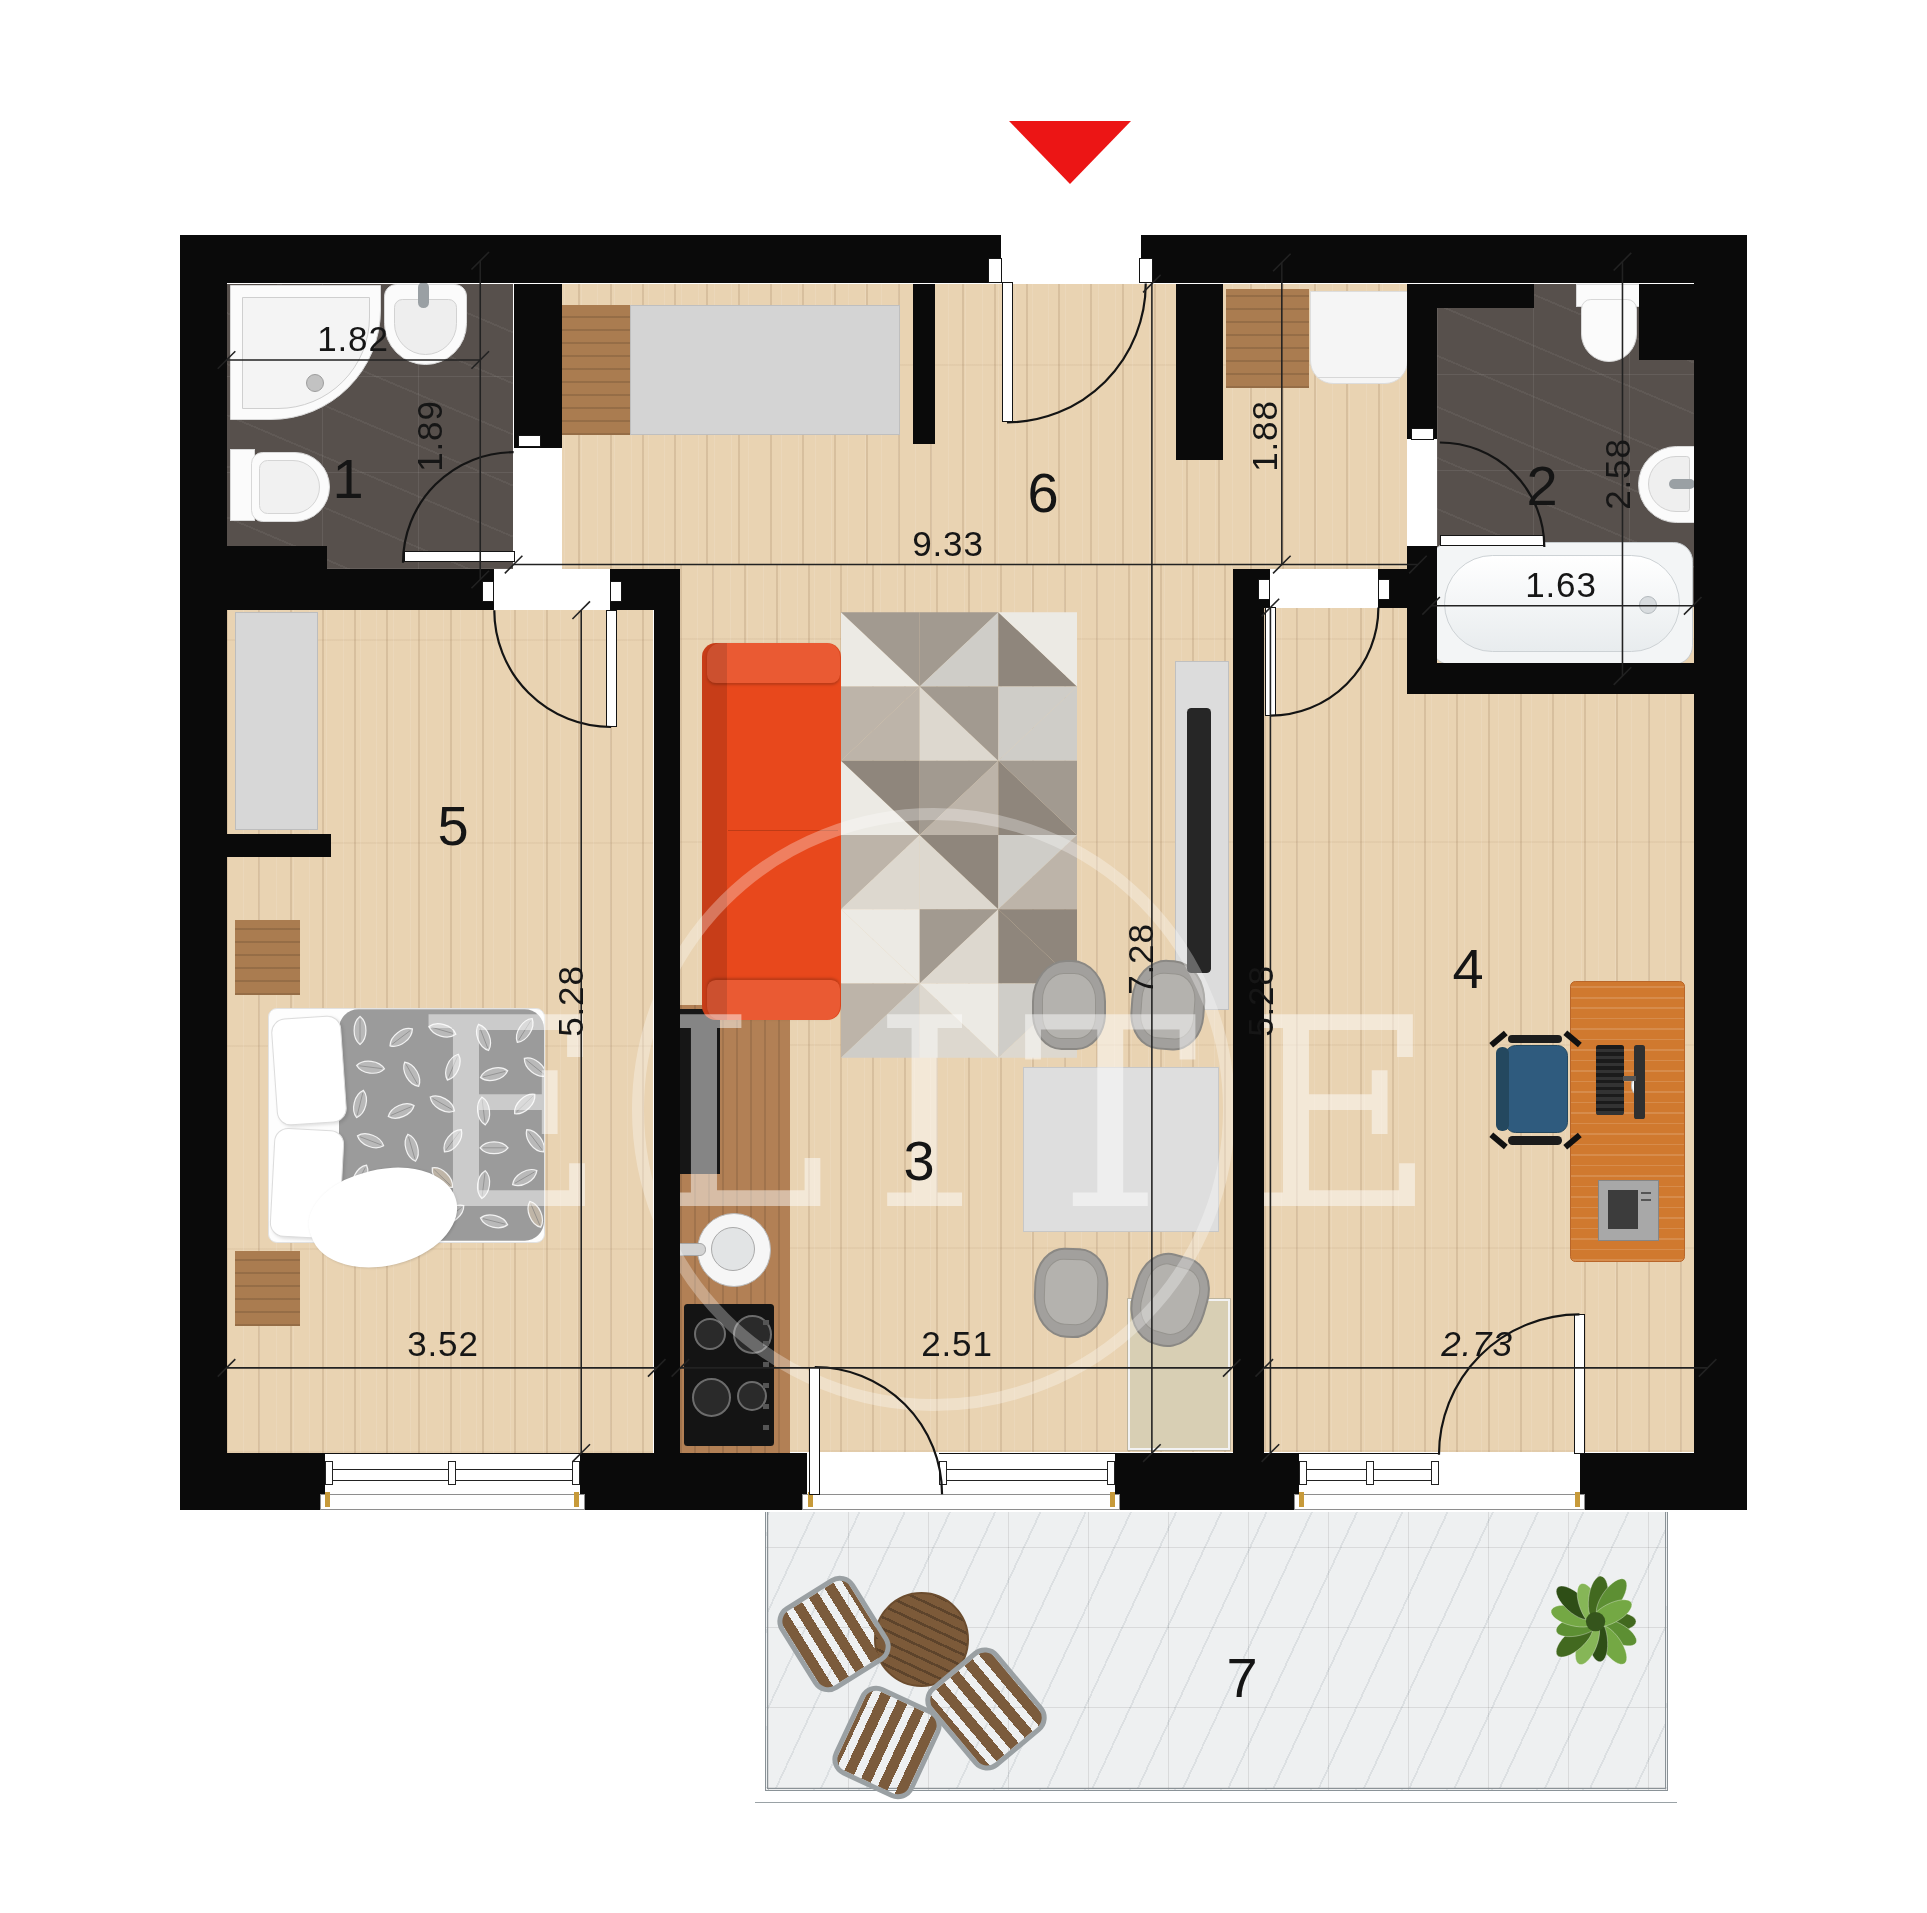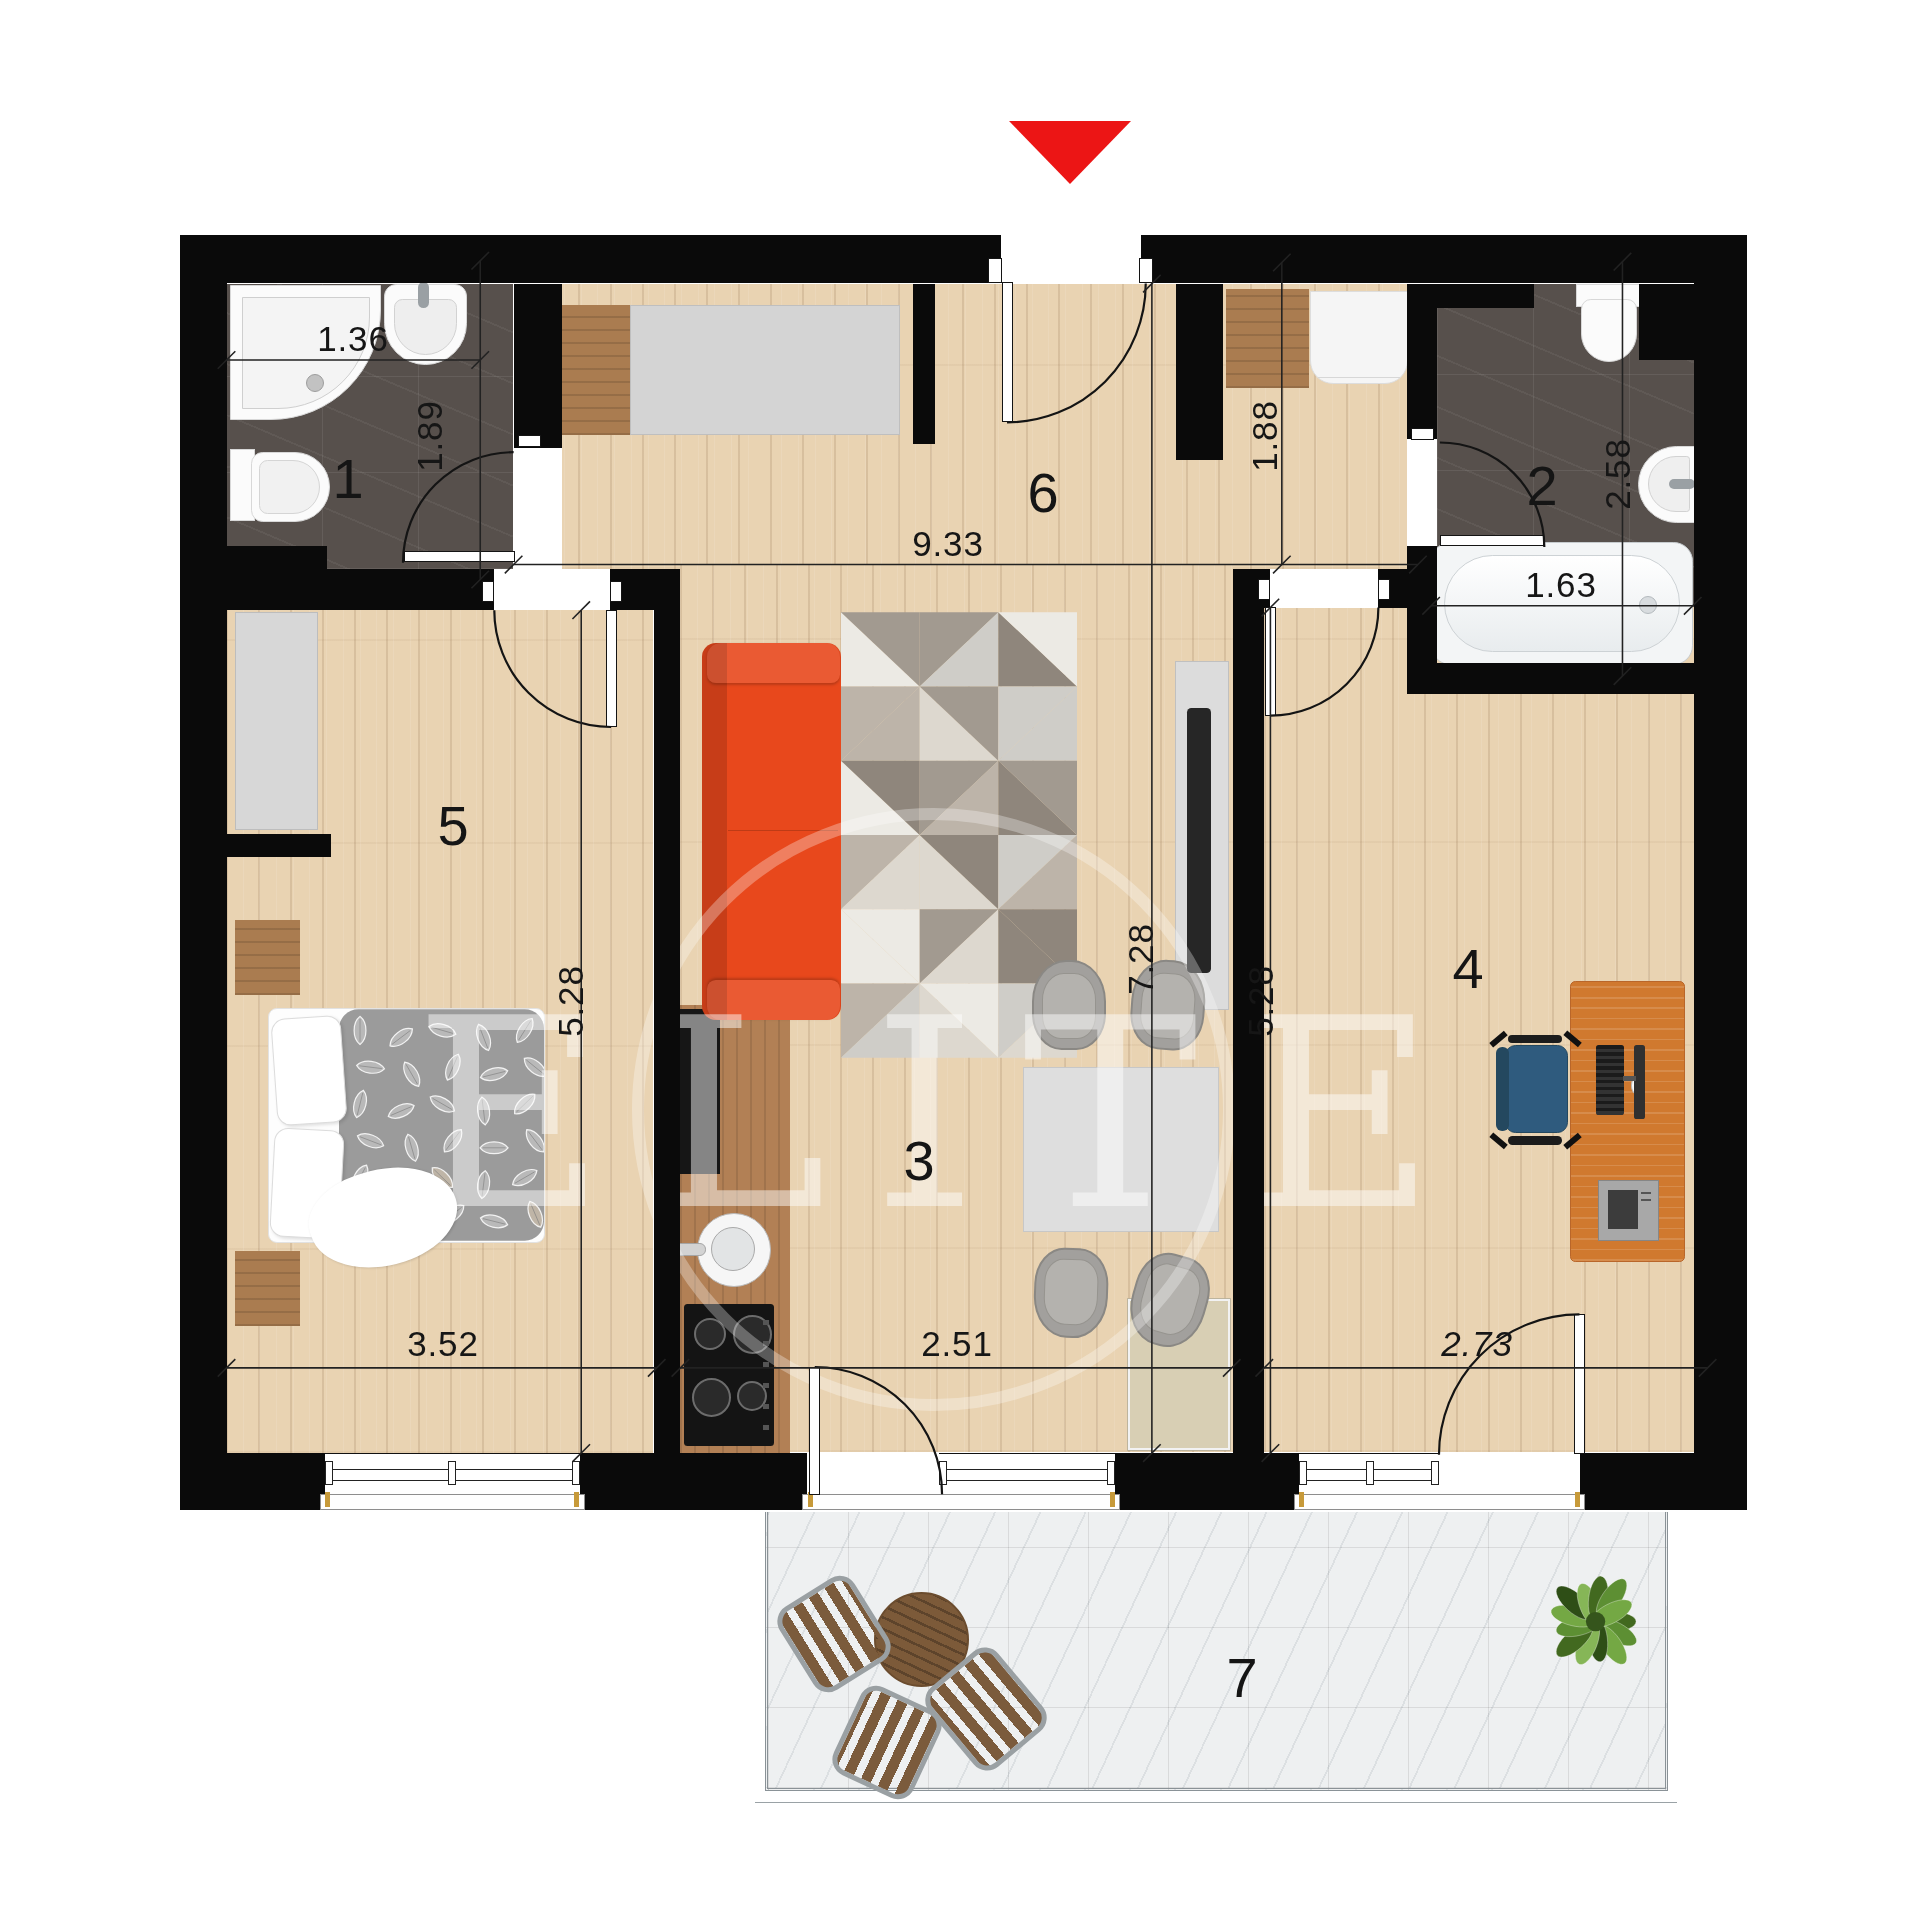--- a/index.html
+++ b/index.html
@@ -520,21 +520,21 @@
   </svg>
 
   <div class="abs room-label" style="left:348px;top:478px;">1</div>
   <div class="abs room-label" style="left:1542px;top:485px;">2</div>
   <div class="abs room-label" style="left:919px;top:1160px;">3</div>
   <div class="abs room-label" style="left:1468px;top:968px;">4</div>
   <div class="abs room-label" style="left:453px;top:825px;">5</div>
   <div class="abs room-label" style="left:1043px;top:492px;">6</div>
   <div class="abs room-label" style="left:1242px;top:1677px;">7</div>
 
-  <div class="abs dim" style="left:353px;top:339px;">1.36</div>
+  <div class="abs dim" style="left:353px;top:339px;">1.82</div>
   <div class="abs dim v" style="left:430px;top:436px;">1.89</div>
   <div class="abs dim" style="left:948px;top:544px;">9.33</div>
   <div class="abs dim v" style="left:1265px;top:436px;">1.88</div>
   <div class="abs dim v" style="left:1618px;top:474px;">2.58</div>
   <div class="abs dim" style="left:1561px;top:585px;">1.63</div>
   <div class="abs dim v" style="left:1141px;top:959px;">7.28</div>
   <div class="abs dim v" style="left:571px;top:1001px;">5.28</div>
   <div class="abs dim v" style="left:1261px;top:1001px;">5.28</div>
   <div class="abs dim" style="left:443px;top:1344px;">3.52</div>
   <div class="abs dim" style="left:957px;top:1344px;">2.51</div>

